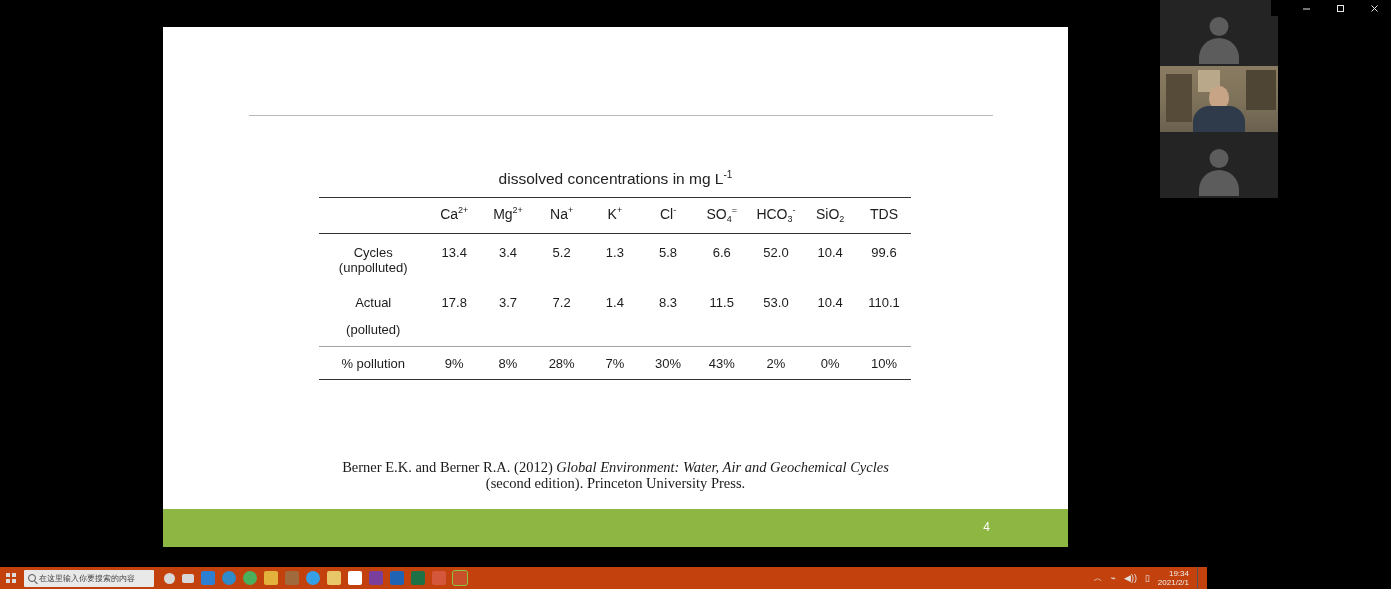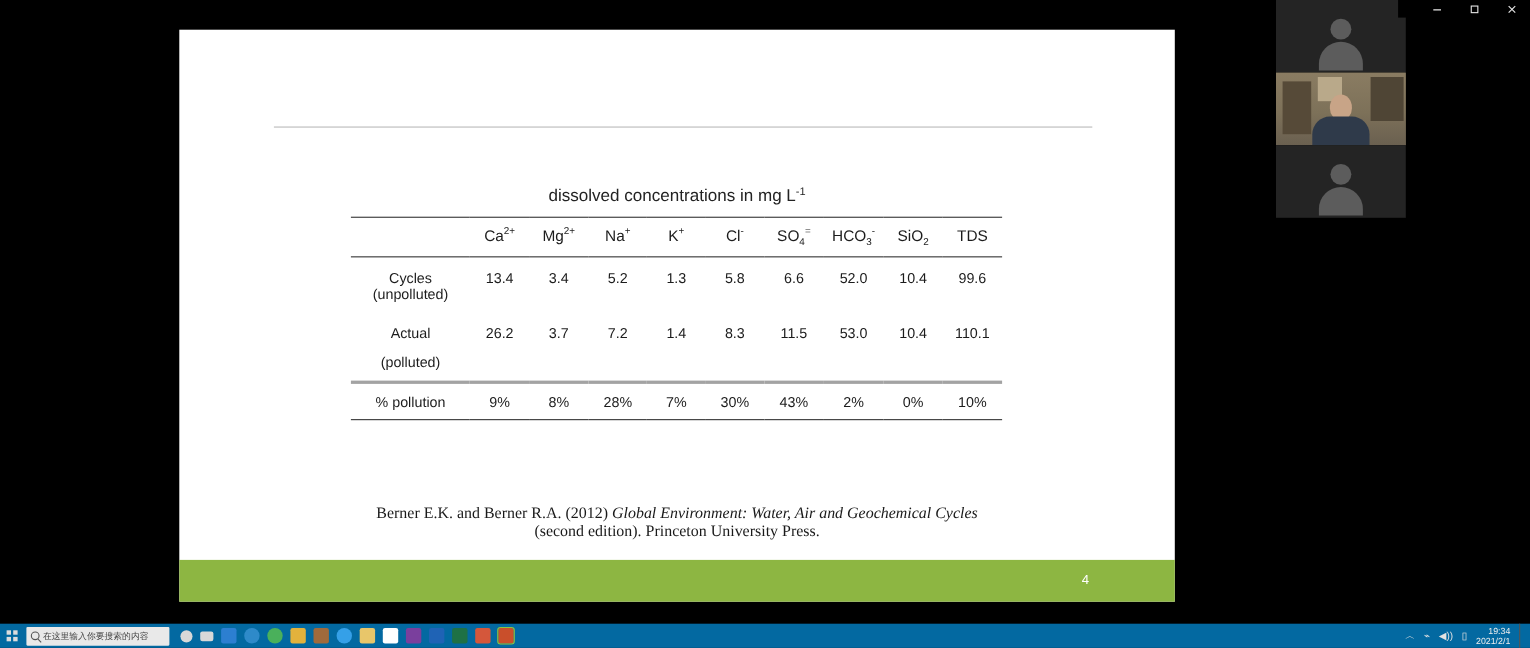--- a/index.html
+++ b/index.html
@@ -50,21 +50,21 @@
     width: 592px; border-collapse: collapse;
     font-size: 13px; color: #1c1c1c;
   }
   table.datatable th, table.datatable td {
     padding: 0; font-weight: normal; text-align: center;
     vertical-align: top;
   }
   table.datatable thead th { padding: 7px 0 9px 0; font-size: 14px; }
   table.datatable thead tr { border-top: 1.2px solid #333; border-bottom: 1px solid #333; }
   table.datatable tbody td { padding: 11px 0 9px 0; }
-  table.datatable tbody tr.lastrow { border-top: 3px solid #a3a3a3; }
+  table.datatable tbody tr.lastrow { border-top: 1px solid #a3a3a3; }
   table.datatable tbody tr.lastrow td { padding: 9px 0 8px 0; }
   table.datatable tfoot td { border-top: 1.2px solid #333; height: 0; padding: 0; }
   td.rowlabel, th.rowlabel { text-align: left; padding-left: 2px; width: 112px; }
   sup, sub { font-size: 9px; }
   .colw { width: 56px; }
 
   .credit {
     position: absolute; left: 0; top: 432px; width: 905px;
     text-align: center; font-family: "Liberation Serif", serif;
     font-size: 14.5px; color: #1a1a1a; line-height: 1.12;
@@ -105,22 +105,22 @@
     position: absolute; left: 50%; top: 20px; transform: translateX(-50%);
     width: 20px; height: 23px; border-radius: 50% 50% 45% 45%; background: #c8a487;
   }
   .vid-person-body {
     position: absolute; left: 50%; top: 40px; transform: translateX(-50%);
     width: 52px; height: 28px; border-radius: 16px 16px 0 0; background: #2f3a4a;
   }
 
   
   .taskbar {
-    position: absolute; left: 0; bottom: 0; width: 1391px; height: 22px;
-    background: #0369a1; display: flex; align-items: center; z-index: 40;
+    position: absolute; left: 0; bottom: 0; width: 1207px; height: 22px;
+    background: #c2410c; display: flex; align-items: center; z-index: 40;
   }
   .start {
     width: 22px; height: 22px; display: flex; align-items: center; justify-content: center;
   }
   .start .grid { width: 10px; height: 10px; display: grid; grid-template-columns: 1fr 1fr; grid-template-rows: 1fr 1fr; gap: 1.5px; }
   .start .grid span { background: #dcdcdc; display: block; }
   .searchbox {
     width: 130px; height: 17px; background: #e9e9e9; color: #444;
     font-size: 8px; display: flex; align-items: center; gap: 3px;
     padding: 0 4px; margin-left: 2px; border-radius: 1px;
@@ -194,21 +194,21 @@
           <td class="colw">6.6</td>
           <td class="colw">52.0</td>
           <td class="colw">10.4</td>
           <td class="colw">99.6</td>
         </tr>
         <tr>
           <td class="rowlabel">
             <div>Actual</div>
             <div style="margin-top:12px">(polluted)</div>
           </td>
-          <td class="colw">26.2</td>
+          <td class="colw">17.8</td>
           <td class="colw">3.7</td>
           <td class="colw">7.2</td>
           <td class="colw">1.4</td>
           <td class="colw">8.3</td>
           <td class="colw">11.5</td>
           <td class="colw">53.0</td>
           <td class="colw">10.4</td>
           <td class="colw">110.1</td>
         </tr>
         <tr class="lastrow">

